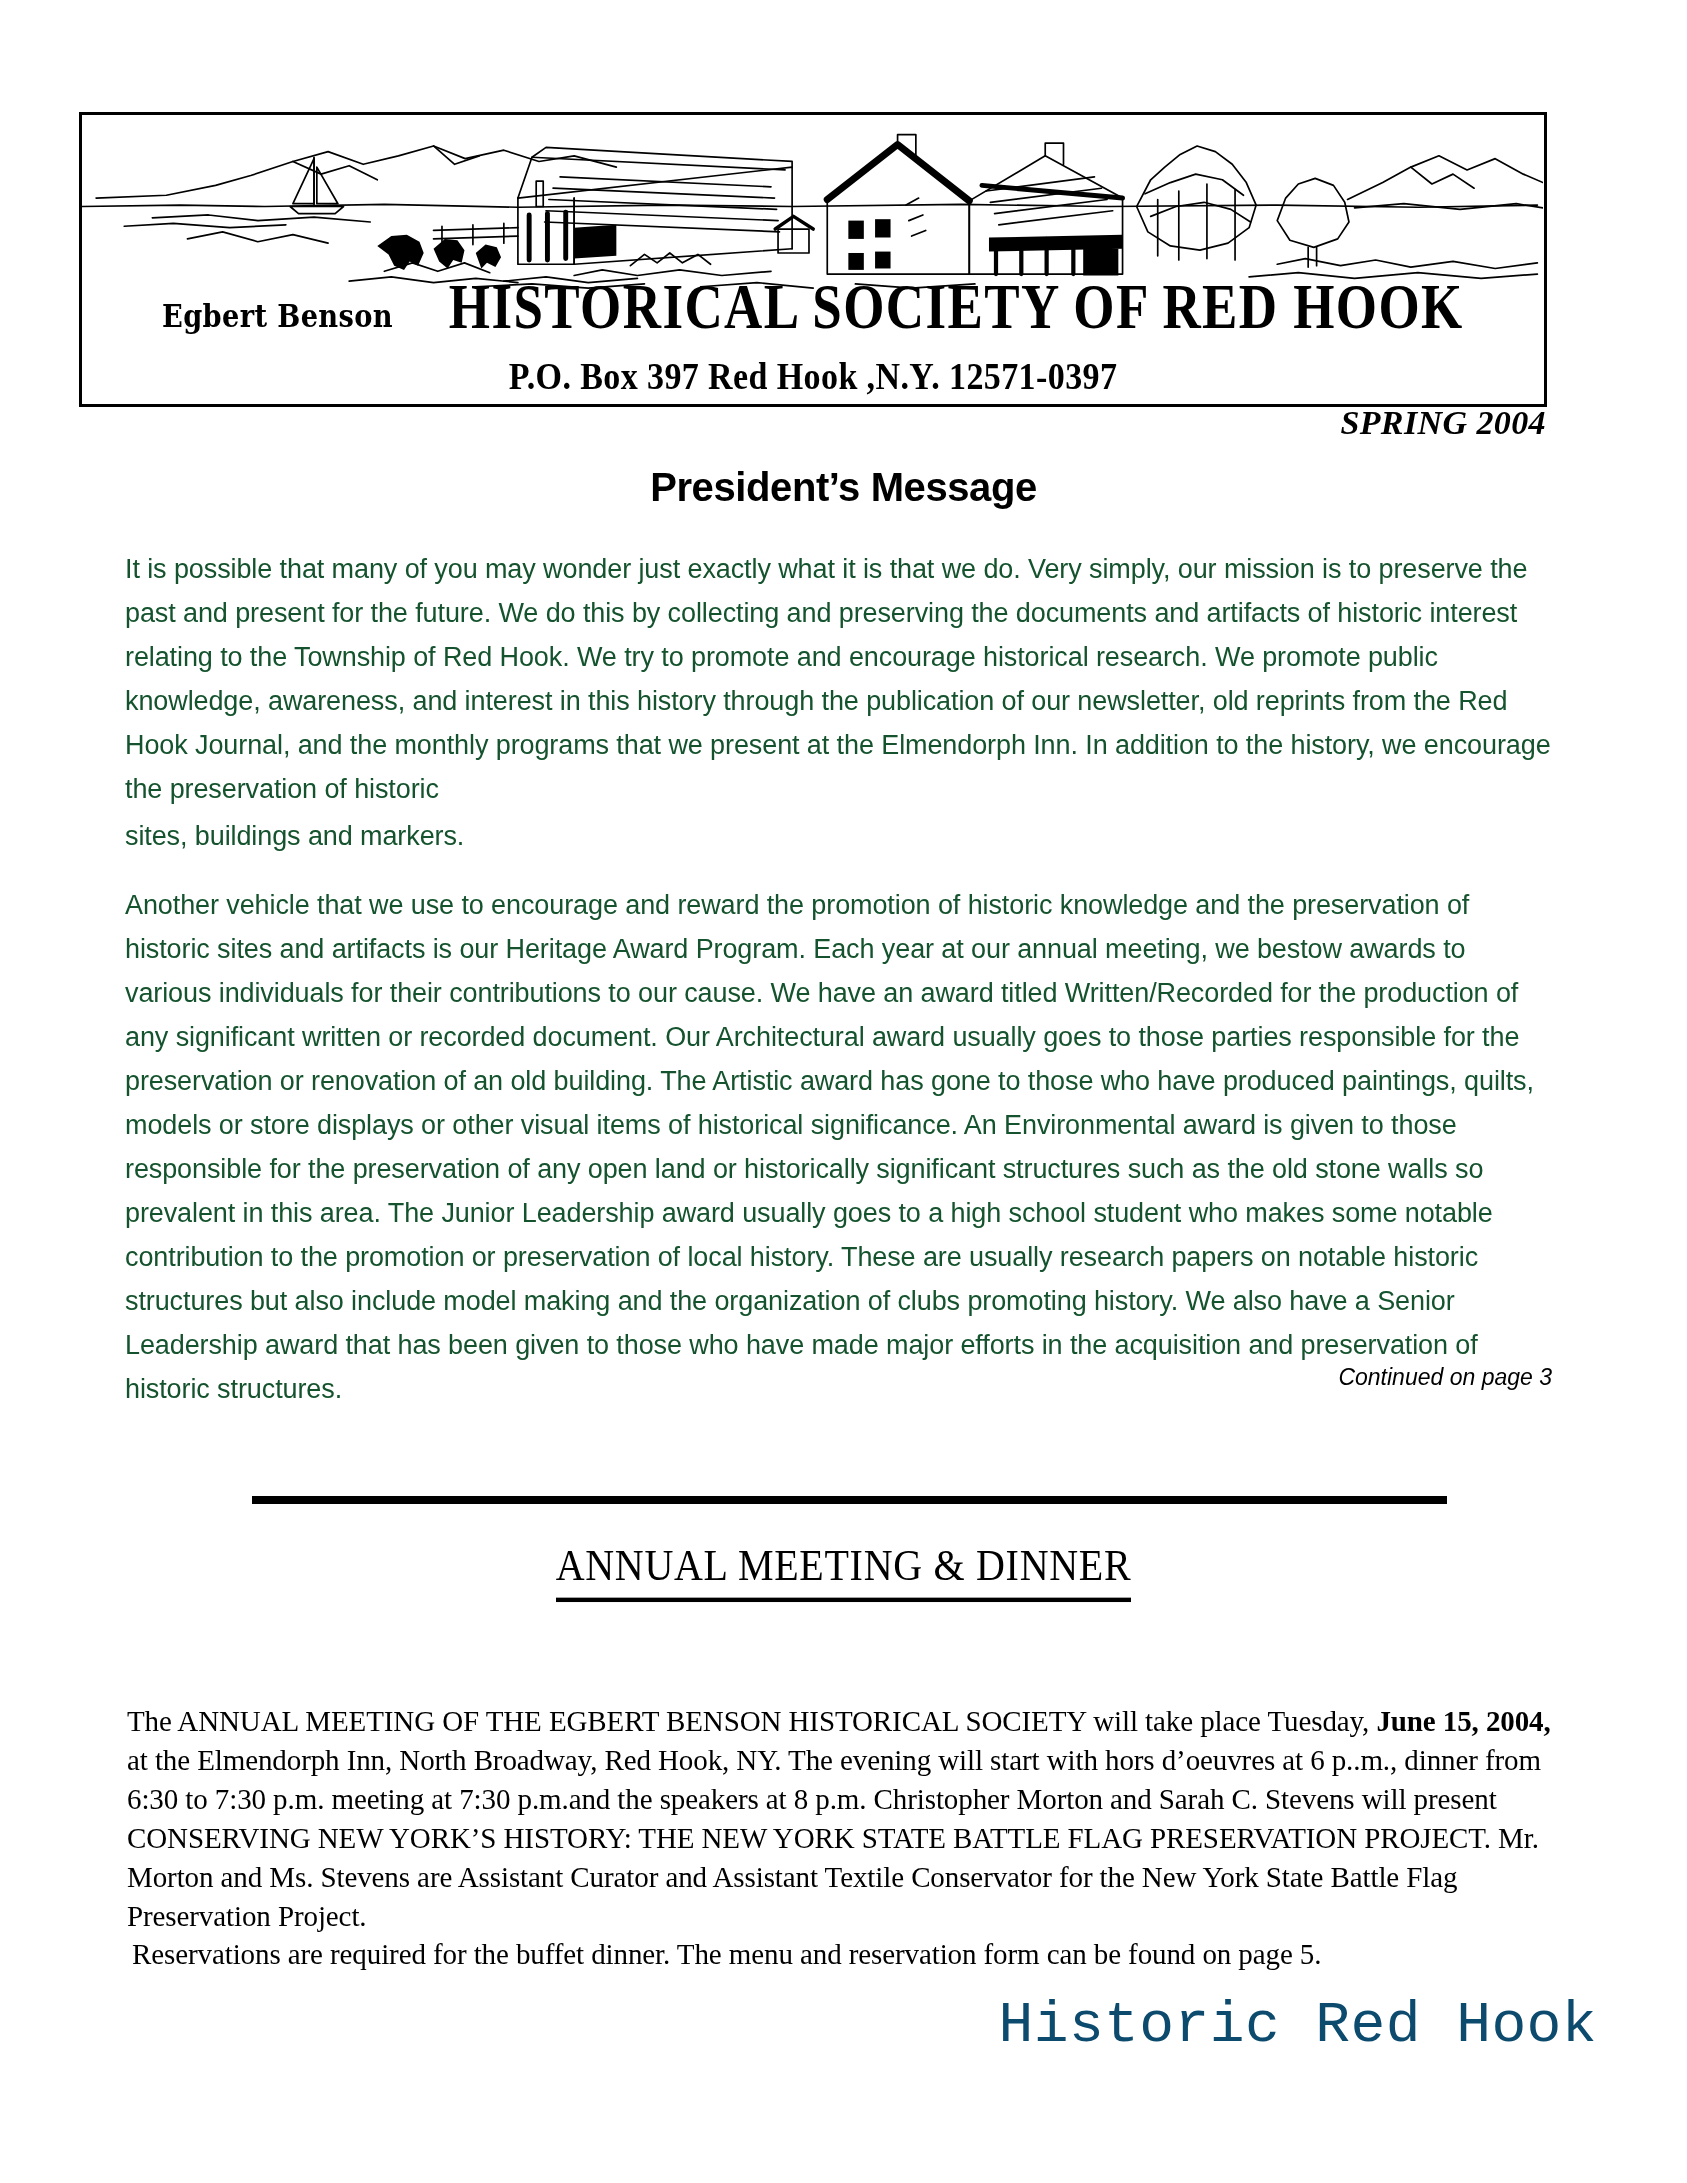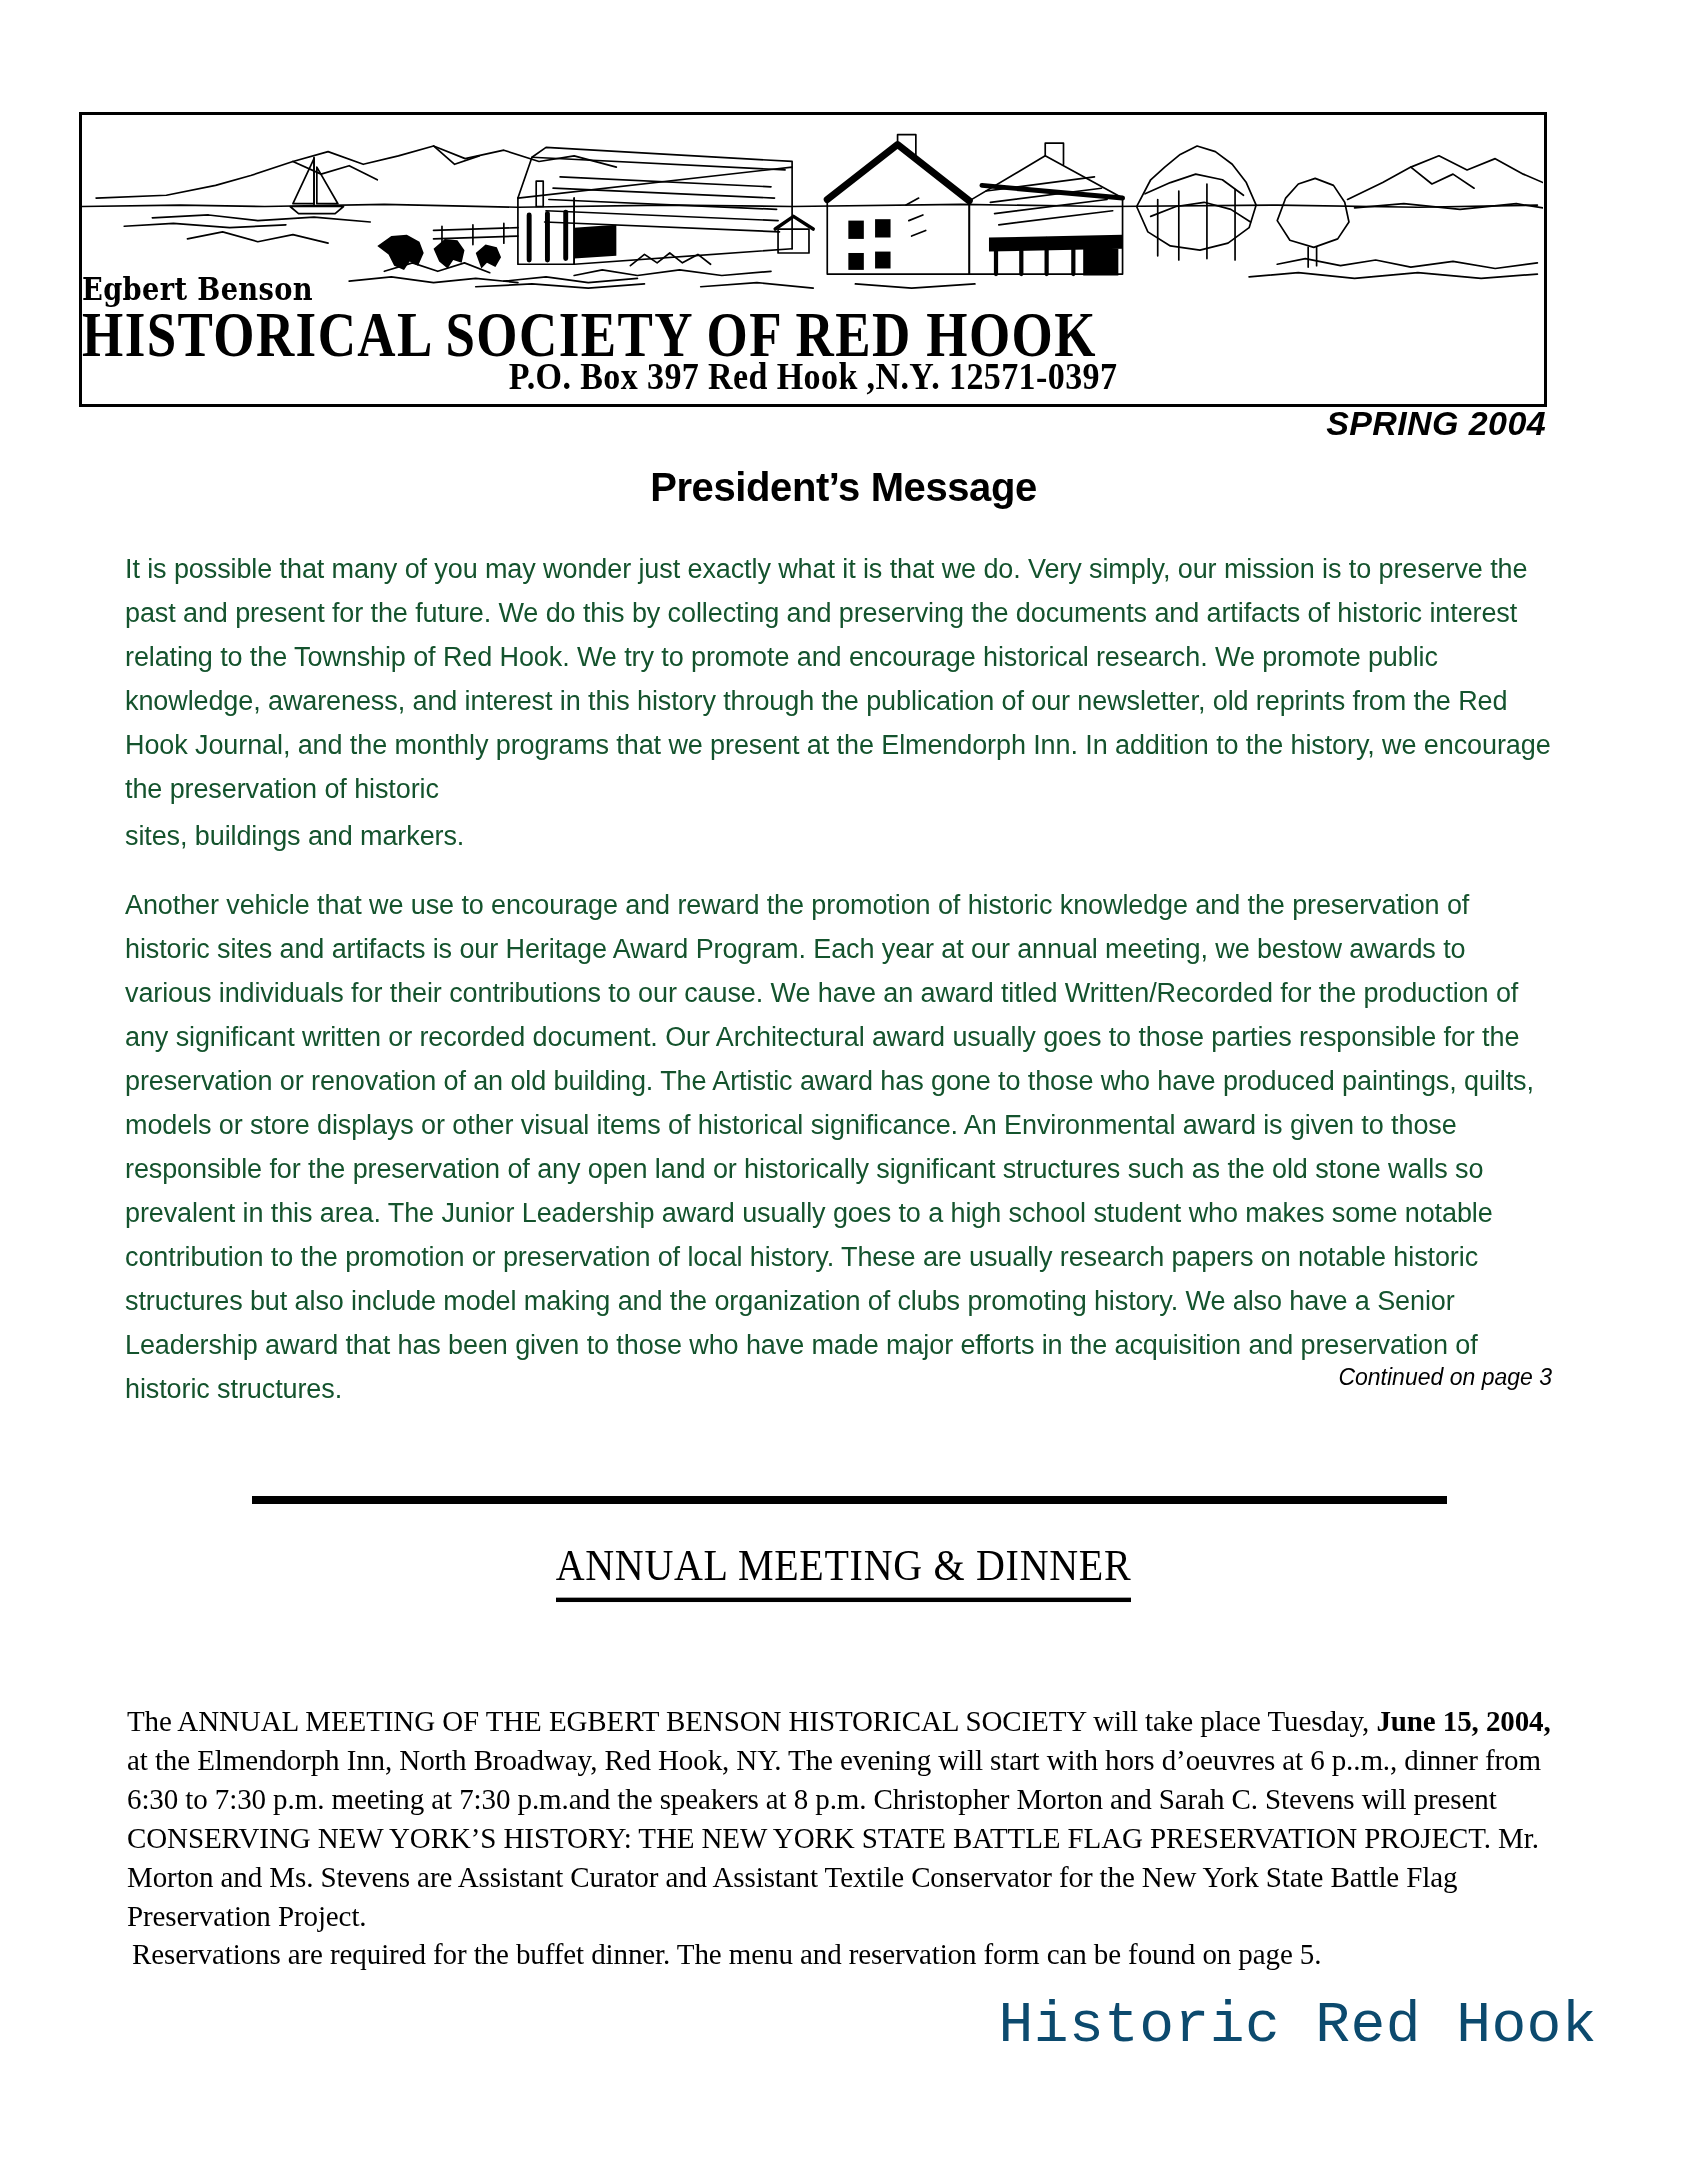--- a/index.html
+++ b/index.html
@@ -46,21 +46,20 @@
   .masthead-titleline {
     position: absolute;
     left: 0;
     right: 0;
     top: 167px;
     height: 79px;
     display: flex;
     align-items: baseline;
     justify-content: center;
     white-space: nowrap;
-    flex-direction: column;
   }
   .org-prefix {
     font-family: "DejaVu Serif", serif;
     font-weight: bold;
     font-size: 31px;
     letter-spacing: 0.4px;
     transform: scaleX(0.88);
     transform-origin: left bottom;
     margin-right: 24px;
     position: relative;
@@ -87,21 +86,21 @@
     transform: scaleY(1.12);
     transform-origin: center top;
     white-space: nowrap;
   }
 
   
   .issue-date {
     position: absolute;
     right: 141px;
     top: 404px;
-    font-family: Liberation Sans, sans-serif;
+    font-family: Liberation Serif, serif;
     font-style: italic;
     font-weight: bold;
     font-size: 34px;
     letter-spacing: 0.4px;
   }
 
   
   .section-title-sans {
     position: absolute;
     left: 0;

